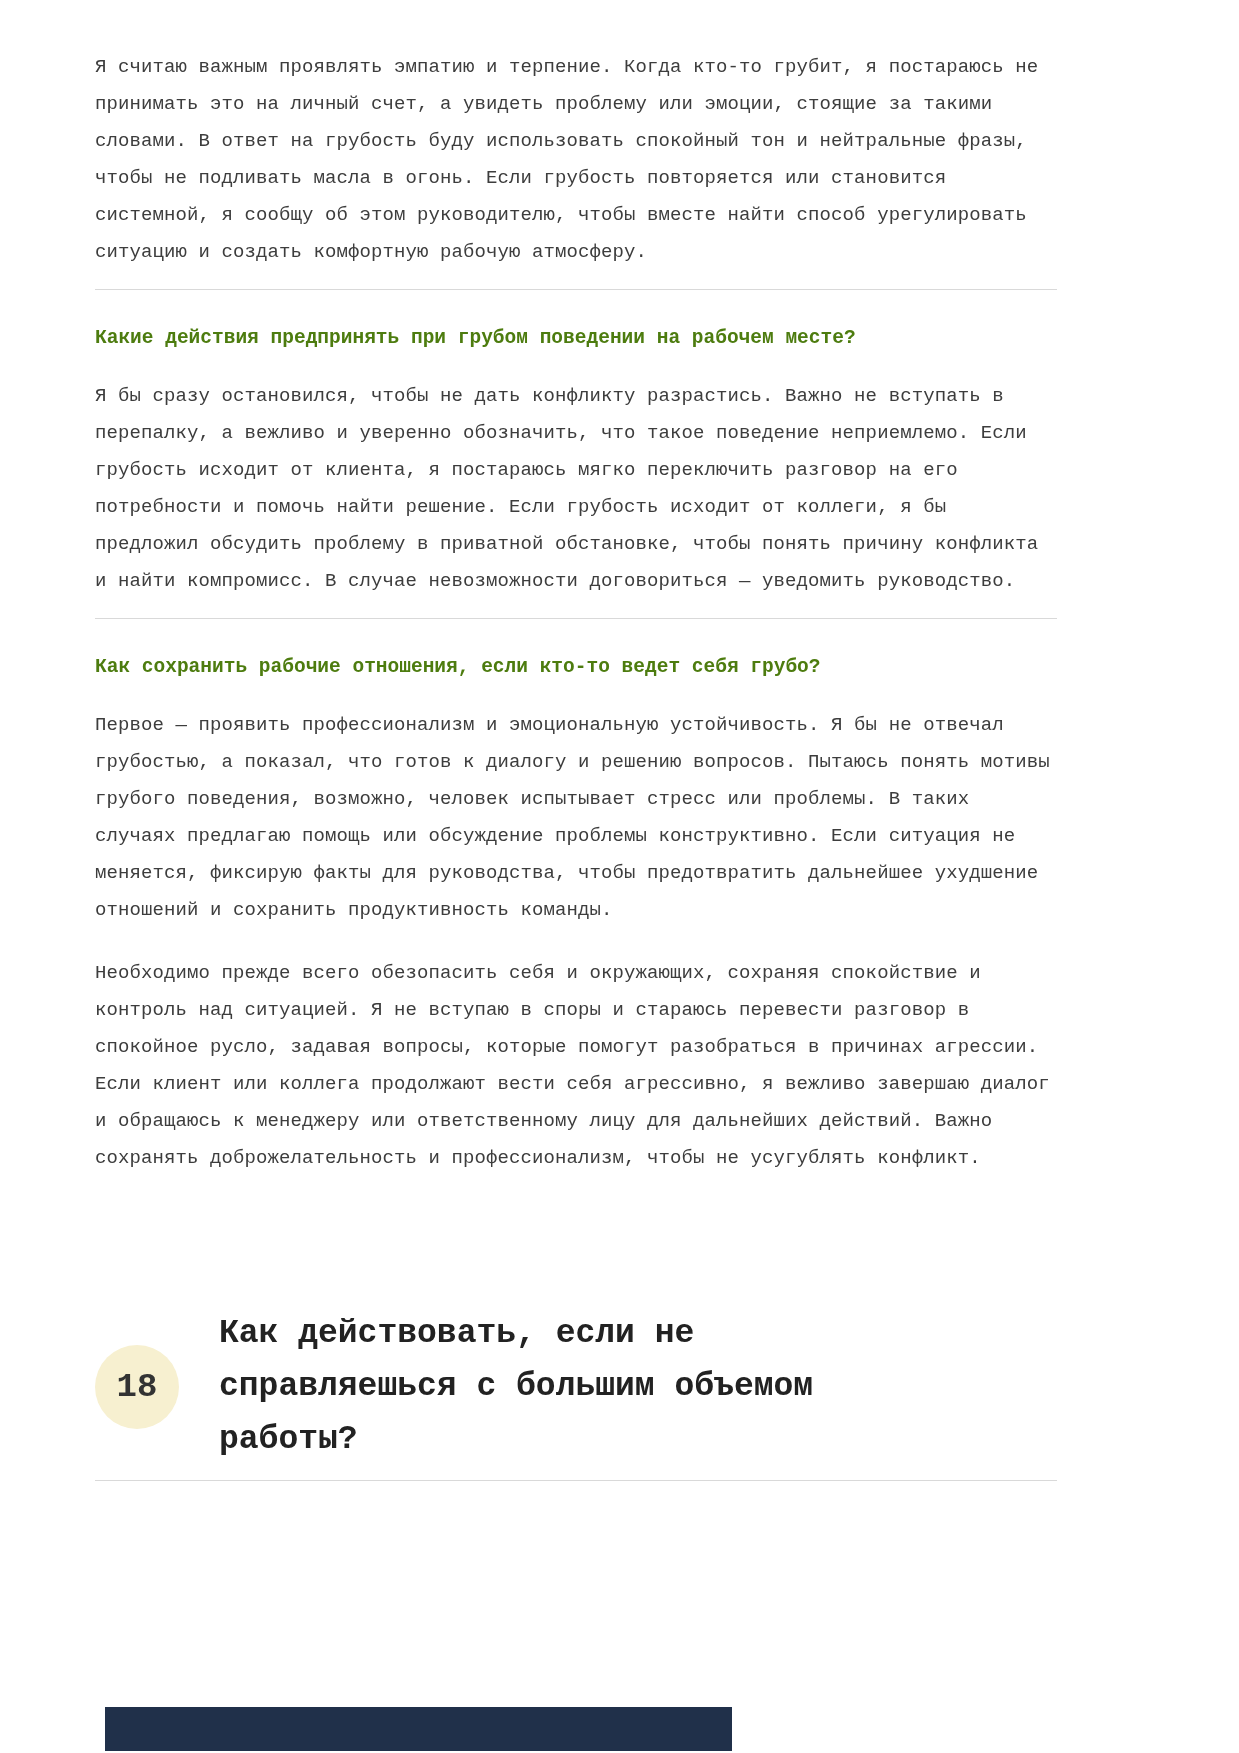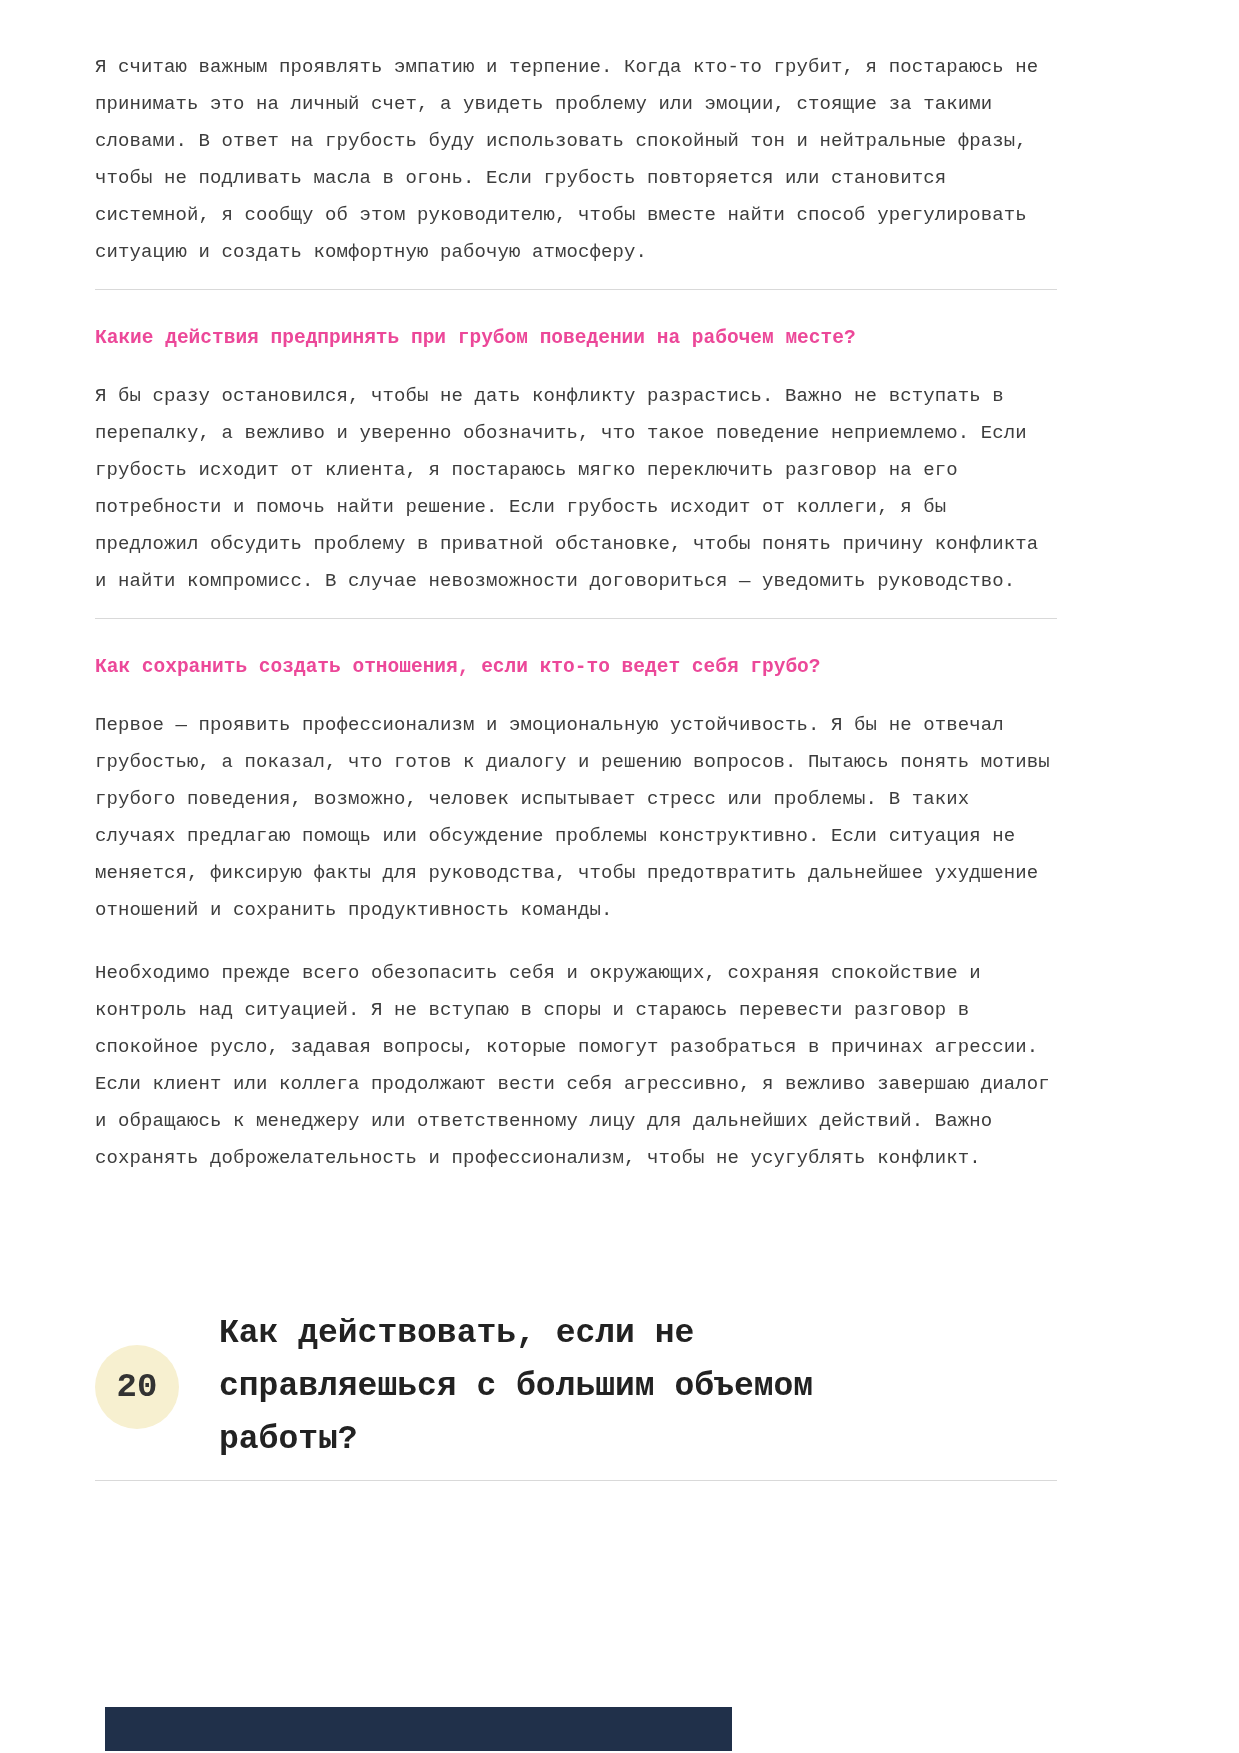--- a/index.html
+++ b/index.html
@@ -35,21 +35,21 @@
   .divider {
     border: 0;
     border-top: 1px solid #d9d9d9;
     margin: 18px 0 0 0;
     height: 0;
   }
   .question {
     font-size: 19.5px;
     line-height: 28px;
     font-weight: 700;
-    color: #ec4899;
+    color: #4d7c0f;
     margin: 34px 0 0 0;
   }
   .question.no-divider {
     margin-top: 58px;
   }
   .section-header {
     display: flex;
     align-items: center;
     gap: 40px;
     margin-top: 130px;
@@ -93,27 +93,27 @@
 
     <p class="body-text intro">Я считаю важным проявлять эмпатию и терпение. Когда кто-то грубит, я постараюсь не принимать это на личный счет, а увидеть проблему или эмоции, стоящие за такими словами. В ответ на грубость буду использовать спокойный тон и нейтральные фразы, чтобы не подливать масла в огонь. Если грубость повторяется или становится системной, я сообщу об этом руководителю, чтобы вместе найти способ урегулировать ситуацию и создать комфортную рабочую атмосферу.</p>
 
     <hr class="divider">
 
     <h3 class="question">Какие действия предпринять при грубом поведении на рабочем месте?</h3>
     <p class="body-text">Я бы сразу остановился, чтобы не дать конфликту разрастись. Важно не вступать в перепалку, а вежливо и уверенно обозначить, что такое поведение неприемлемо. Если грубость исходит от клиента, я постараюсь мягко переключить разговор на его потребности и помочь найти решение. Если грубость исходит от коллеги, я бы предложил обсудить проблему в приватной обстановке, чтобы понять причину конфликта и найти компромисс. В случае невозможности договориться — уведомить руководство.</p>
 
     <hr class="divider">
 
-    <h3 class="question">Как сохранить создать отношения, если кто-то ведет себя грубо?</h3>
+    <h3 class="question">Как сохранить рабочие отношения, если кто-то ведет себя грубо?</h3>
     <p class="body-text">Первое — проявить профессионализм и эмоциональную устойчивость. Я бы не отвечал грубостью, а показал, что готов к диалогу и решению вопросов. Пытаюсь понять мотивы грубого поведения, возможно, человек испытывает стресс или проблемы. В таких случаях предлагаю помощь или обсуждение проблемы конструктивно. Если ситуация не меняется, фиксирую факты для руководства, чтобы предотвратить дальнейшее ухудшение отношений и сохранить продуктивность команды.</p>
 
     <p class="body-text">Необходимо прежде всего обезопасить себя и окружающих, сохраняя спокойствие и контроль над ситуацией. Я не вступаю в споры и стараюсь перевести разговор в спокойное русло, задавая вопросы, которые помогут разобраться в причинах агрессии. Если клиент или коллега продолжают вести себя агрессивно, я вежливо завершаю диалог и обращаюсь к менеджеру или ответственному лицу для дальнейших действий. Важно сохранять доброжелательность и профессионализм, чтобы не усугублять конфликт.</p>
 
     <div class="section-header">
-      <div class="badge">20</div>
+      <div class="badge">18</div>
       <h2 class="section-title">Как действовать, если не справляешься с большим объемом работы?</h2>
     </div>
 
     <hr class="divider section-divider">
 
     <div class="table-bar"></div>
 
   </div>
 </div>
 

